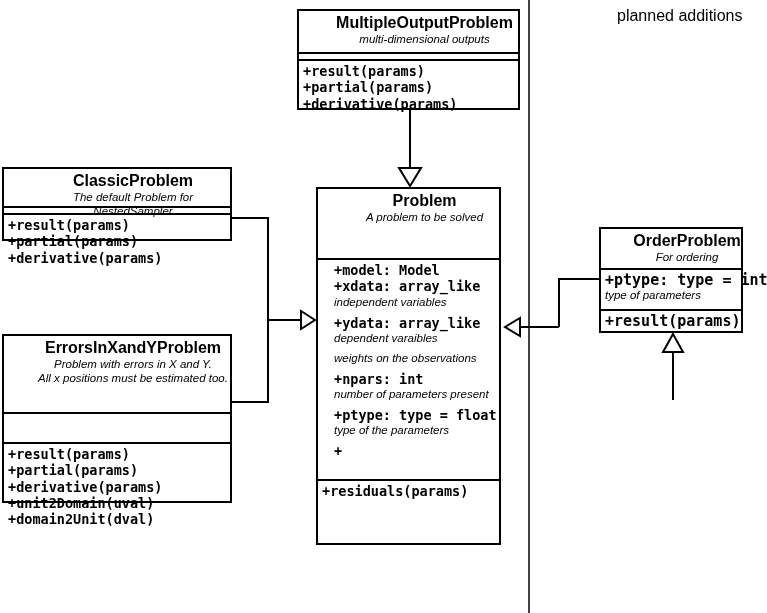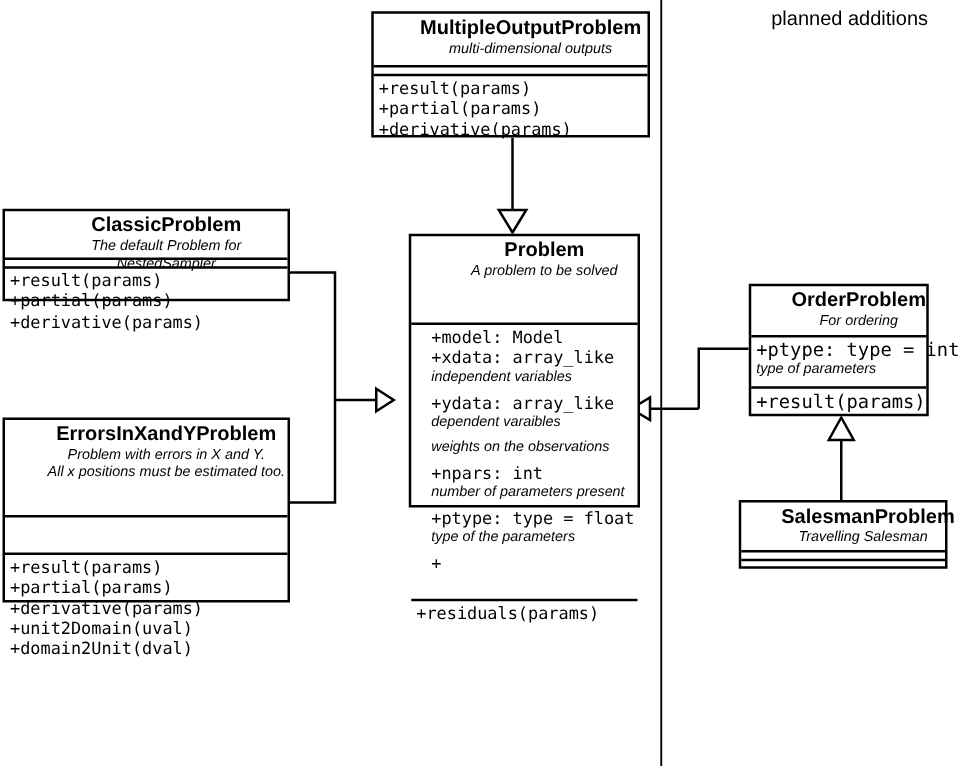--- a/index.html
+++ b/index.html
@@ -14,34 +14,34 @@
     border:2px solid #000; display:flex; flex-direction:column;
   }
   .head { text-align:center; padding-top:3px; box-sizing:border-box; flex:0 0 auto;padding-left:32px; }
   .title { font-weight:bold; font-size:16px; line-height:18px; }
   .desc  { font-style:italic; font-size:11.5px; line-height:14px; }
   .empty-sec { flex:0 0 auto; height:7px; border-top:2px solid #000; box-sizing:border-box; }
   .empty-sec.grow { flex:1 1 auto; height:auto; }
   .sec { border-top:2px solid #000; padding:2px 4px 0 4px; box-sizing:border-box; flex:0 0 auto; }
   .sec.grow { flex:1 1 auto; }
   .code {
-    font-family:"DejaVu Sans Mono", monospace; font-weight:normal;
+    font-family:"DejaVu Sans Mono", monospace; font-weight:bold;
     font-size:13.5px; line-height:16.3px; white-space:pre;
   }
   .note { font-style:italic; font-size:11.5px; line-height:14px; white-space:pre; }
   .attr-group { margin-bottom:6px; }
   .attr-group.no-gap { margin-bottom:0; }
 
   .box-multiple { left:297px; top:9px;   width:223px; height:101px; }
   .box-multiple .head { height:41px; }
   .box-classic  { left:2px;   top:167px; width:230px; height:74px; }
   .box-classic .head { height:37px; }
-  .box-errors   { left:2px;   top:334px; width:230px; height:148px;gap:23px; }
+  .box-errors   { left:2px;   top:334px; width:230px; height:169px;gap:23px; }
   .box-errors .head { height:53px; }
-  .box-problem  { left:327px; top:187px; width:185px; height:219px; }
+  .box-problem  { left:316px; top:187px; width:185px; height:358px; }
   .box-problem .head { height:37px; }
   .box-problem .attrs { height:221px; padding-left:16px;margin-top:32px; }
   .box-order    { left:599px; top:227px; width:144px; height:106px; }
   .box-order .head { height:39px; }
   .box-order .attrs { height:41px; }
   .box-order .code { font-size:15px; }
   .box-salesman { left:591px; top:400px; width:167px; height:55px; }
   .box-salesman .head { height:38px; }
 
   .planned-additions {
@@ -159,22 +159,14 @@
       <div class="attr-group no-gap">
         <div class="code">+ptype: type = int</div>
         <div class="note">type of parameters</div>
       </div>
     </div>
     <div class="sec grow">
       <div class="code">+result(params)</div>
     </div>
   </div>
 
-  <div class="uml-box box-salesman">
-    <div class="head">
-      <div class="title">SalesmanProblem</div>
-      <div class="desc">Travelling Salesman</div>
-    </div>
-    <div class="empty-sec"></div>
-    <div class="empty-sec grow"></div>
-  </div>
 
 </div>
 
 </body></html>

